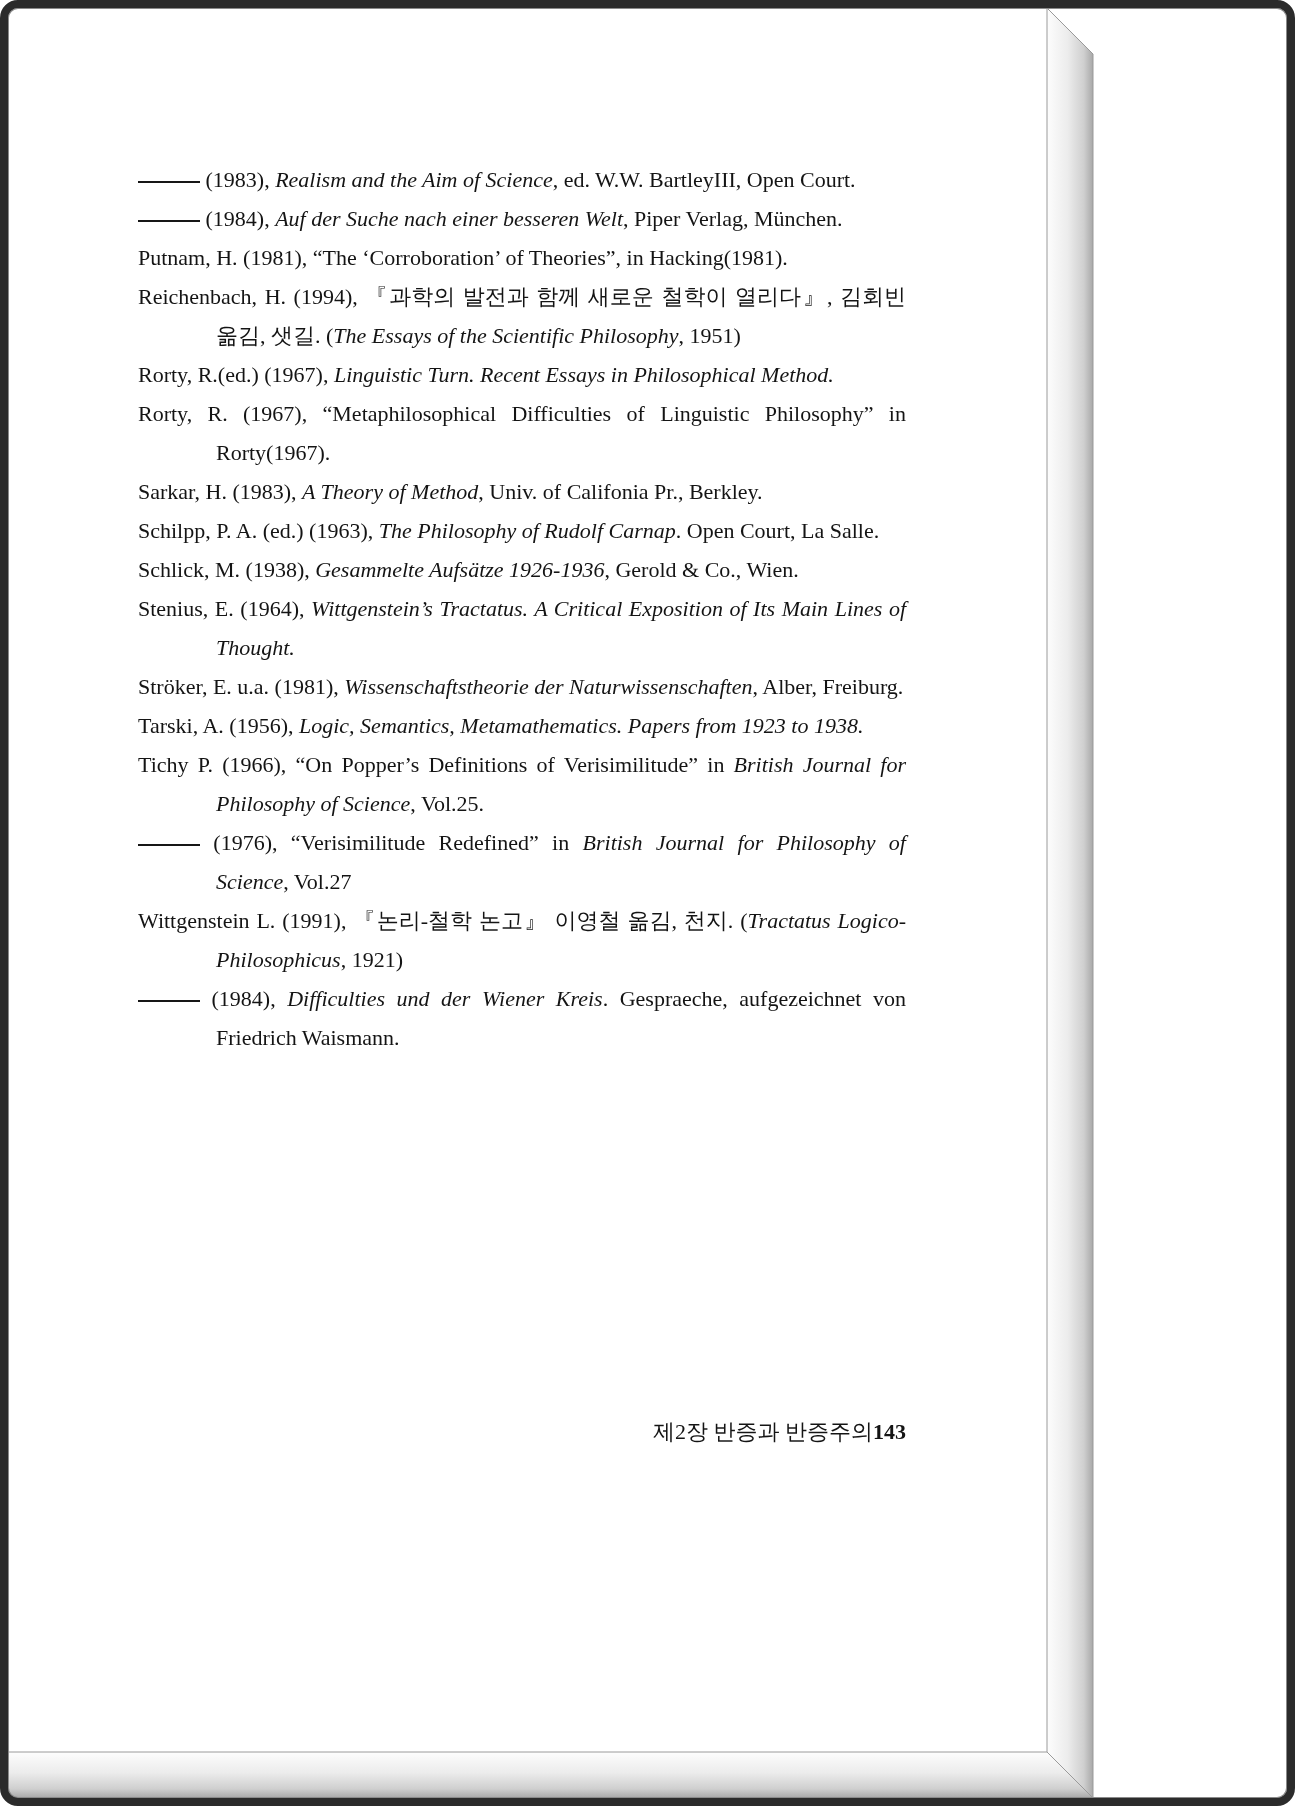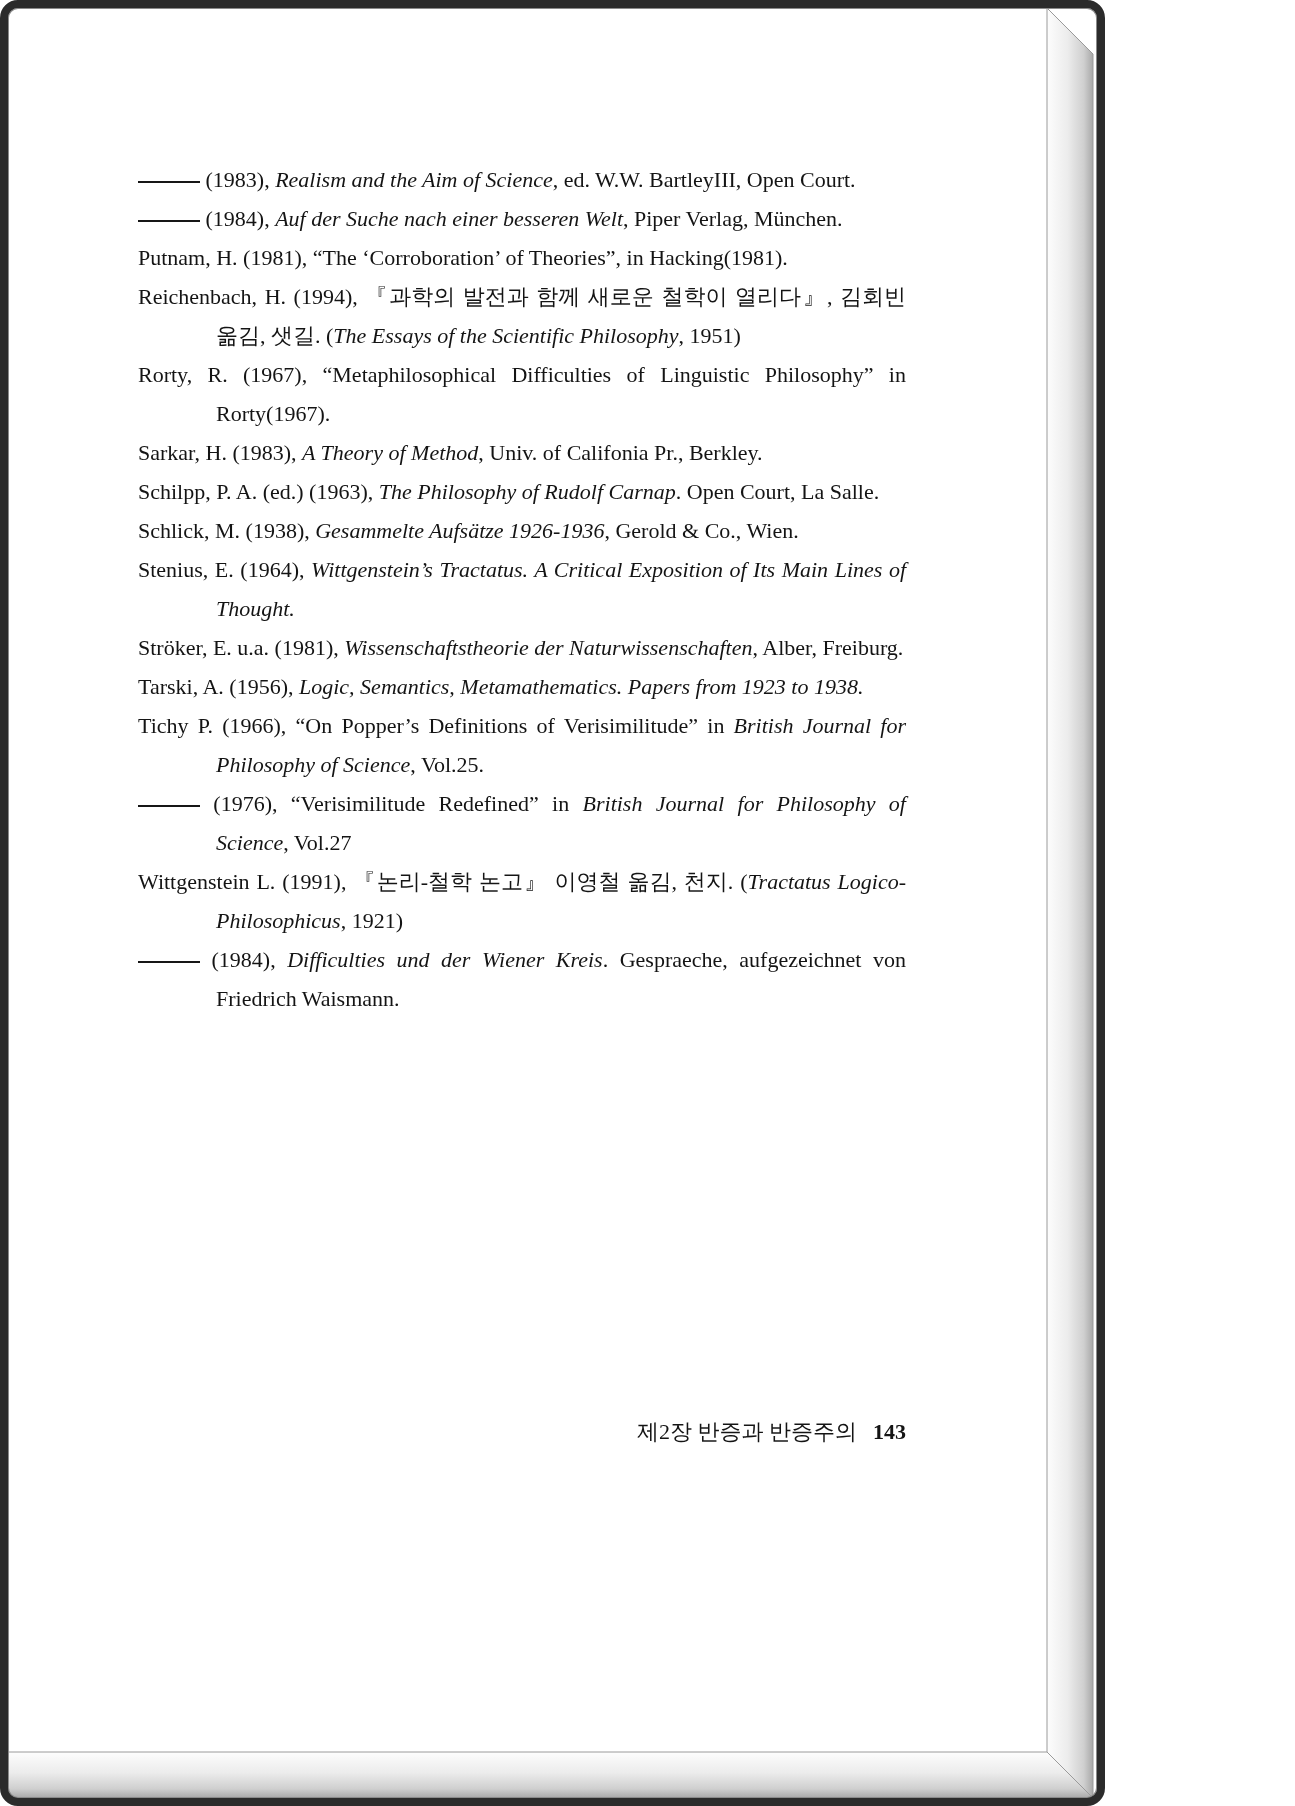--- a/index.html
+++ b/index.html
@@ -2,21 +2,21 @@
 <html><head>
 <meta charset="utf-8">
 <style>
   html, body {
     margin: 0;
     padding: 0;
     background: #ffffff;
   }
   .canvas {
     position: relative;
-    width: 1105px;
+    width: 1295px;
     height: 1806px;
     background: #ffffff;
     overflow: hidden;
     font-family: "Liberation Serif", "DejaVu Serif", serif;
     color: #141414;
   }
   .edges {
     position: absolute;
     left: 0; top: 0;
     width: 1295px;
@@ -57,21 +57,20 @@
     position: absolute;
     left: 138px;
     top: 1412px;
     width: 768px;
     text-align: right;
     font-size: 22px;
     line-height: 39px;
   }
   .footer .pagenum {
     font-weight: bold;
-    margin-left: 16px;
   }
 </style>
 </head>
 <body>
 
 <div class="canvas">
 
   <svg class="edges" width="1295" height="1806" viewBox="0 0 1295 1806" aria-hidden="true">
     <defs>
       <linearGradient id="gradRight" x1="0" y1="0" x2="1" y2="0">
@@ -90,20 +89,21 @@
     <rect x="0" y="0" width="1295" height="1806" fill="#ffffff"></rect>
     <polygon points="1047,8 1093,54 1093,1798 1047,1752" fill="url(#gradRight)" stroke="#9a9a9a" stroke-width="1"></polygon>
     <polygon points="8,1752 1047,1752 1093,1798 8,1798" fill="url(#gradBottom)" stroke="#9a9a9a" stroke-width="1"></polygon>
   </svg>
 
   <div class="content">
       <p class="entry"><span class="rule"></span><span> (1983), </span><span class="it">Realism and the Aim of Science</span><span>, ed. W.W. BartleyIII, Open Court.</span></p>
       <p class="entry"><span class="rule"></span><span> (1984), </span><span class="it">Auf der Suche nach einer besseren Welt</span><span>, Piper Verlag, München.</span></p>
       <p class="entry"><span>Putnam, H. (1981), “The ‘Corroboration’ of Theories”, in Hacking(1981).</span></p>
       <p class="entry"><span>Reichenbach, H. (1994), 『과학의 발전과 함께 새로운 철학이 열리다』, 김회빈 옮김, 샛길. (</span><span class="it">The Essays of the Scientific Philosophy</span><span>, 1951)</span></p>
+      <p class="entry"><span>Rorty, R.(ed.) (1967), </span><span class="it">Linguistic Turn. Recent Essays in Philosophical Method.</span></p>
       <p class="entry"><span>Rorty, R. (1967), “Metaphilosophical Difficulties of Linguistic Philosophy” in Rorty(1967).</span></p>
       <p class="entry"><span>Sarkar, H. (1983), </span><span class="it">A Theory of Method</span><span>, Univ. of Califonia Pr., Berkley.</span></p>
       <p class="entry"><span>Schilpp, P. A. (ed.) (1963), </span><span class="it">The Philosophy of Rudolf Carnap</span><span>. Open Court, La Salle.</span></p>
       <p class="entry"><span>Schlick, M. (1938), </span><span class="it">Gesammelte Aufsätze 1926-1936</span><span>, Gerold &amp; Co., Wien.</span></p>
       <p class="entry"><span>Stenius, E. (1964), </span><span class="it">Wittgenstein’s Tractatus. A Critical Exposition of Its Main Lines of Thought.</span></p>
       <p class="entry"><span>Ströker, E. u.a. (1981), </span><span class="it">Wissenschaftstheorie der Naturwissenschaften</span><span>, Alber, Freiburg.</span></p>
       <p class="entry"><span>Tarski, A. (1956), </span><span class="it">Logic, Semantics, Metamathematics. Papers from 1923 to 1938.</span></p>
       <p class="entry"><span>Tichy P. (1966), “On Popper’s Definitions of Verisimilitude” in </span><span class="it">British Journal for Philosophy of Science</span><span>, Vol.25.</span></p>
       <p class="entry"><span class="rule"></span><span> (1976), “Verisimilitude Redefined” in </span><span class="it">British Journal for Philosophy of Science</span><span>, Vol.27</span></p>
       <p class="entry"><span>Wittgenstein L. (1991), 『논리-철학 논고』 이영철 옮김, 천지. (</span><span class="it">Tractatus Logico-Philosophicus</span><span>, 1921)</span></p>

